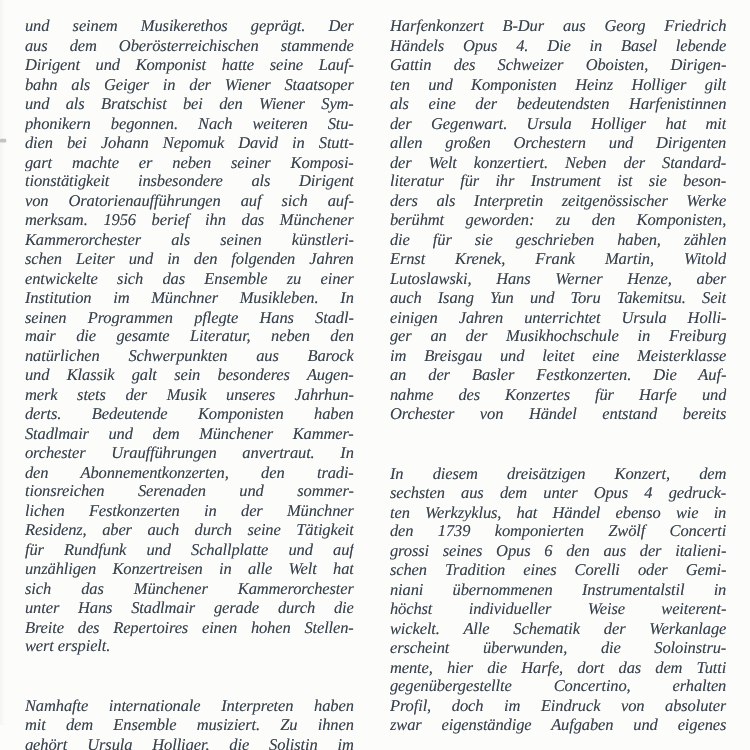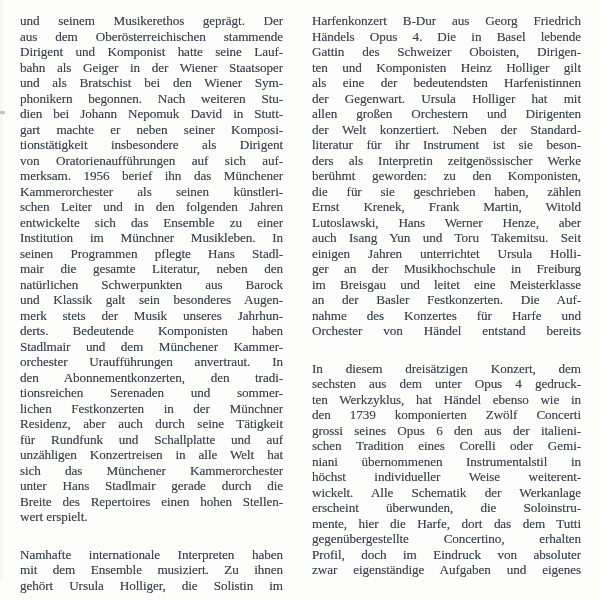--- a/index.html
+++ b/index.html
@@ -10,29 +10,30 @@
     background: #fcfcfa;
     overflow: hidden;
   }
   .page {
     position: relative;
     width: 600px;
     height: 580px;
     background: linear-gradient(90deg, #f4f4f1 0px, #fcfcfa 4px);
     font-family: "Liberation Serif", "DejaVu Serif", serif;
     color: #39434e;
+    font-style: italic;
   }
   .column {
     position: absolute;
     top: 13px;
   }
   .column-left  { left: 20px;  width: 263px; }
   .column-right { left: 312px; width: 269px; }
   .para { margin: 0; padding: 0; }
-  .para + .para { margin-top: 22px; }
+  .para + .para { margin-top: 32px; }
   .line {
     font-size: 13.2px;
     line-height: 15.5px;
     height: 15.5px;
     overflow: hidden;
     letter-spacing: -0.1px;
     text-align: justify;
     text-align-last: justify;
     text-shadow: 0 0 0.5px rgba(57, 67, 78, 0.45);
   }

